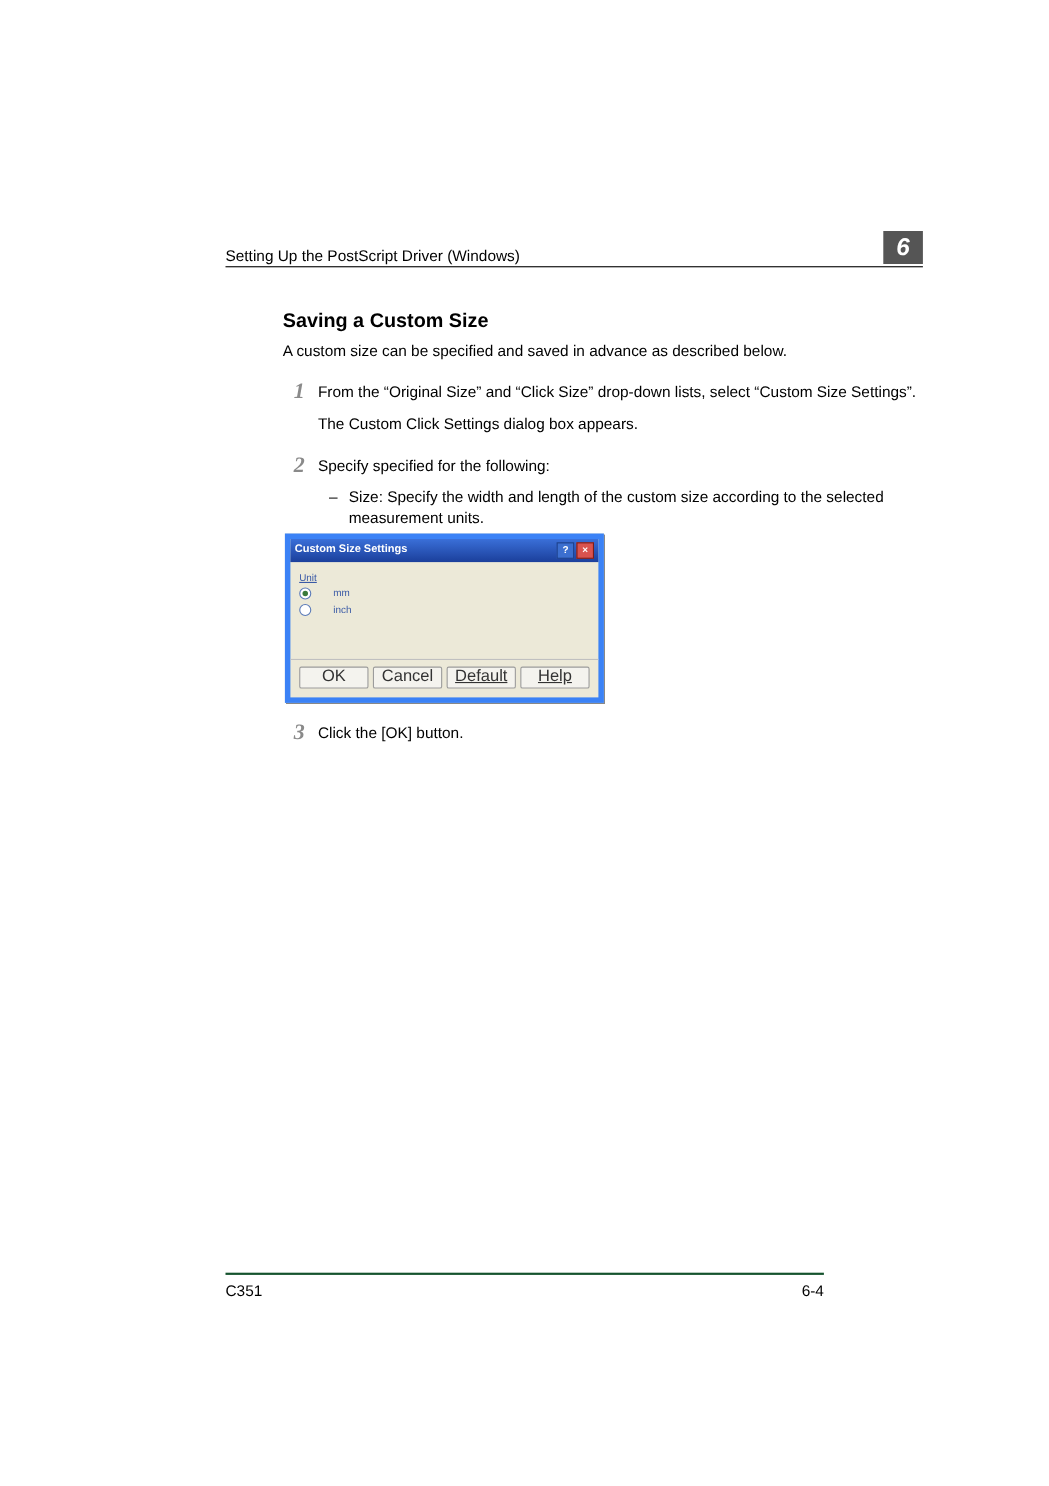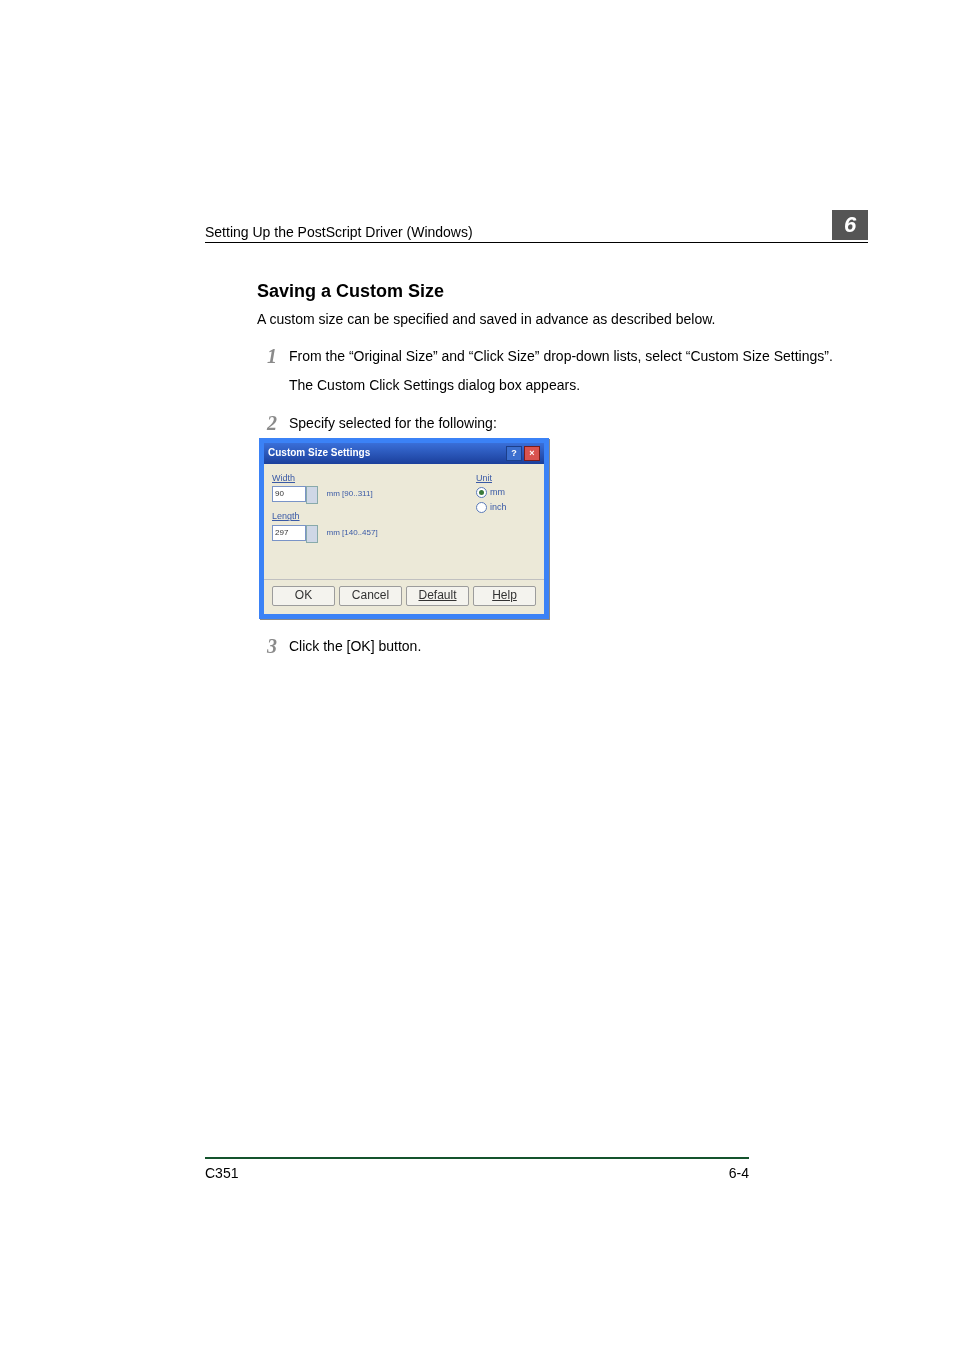--- a/index.html
+++ b/index.html
@@ -6,21 +6,21 @@
     margin: 0;
     padding: 0;
     background: #fff;
     font-family: Arial, Helvetica, sans-serif;
     color: #000;
   }
   .page {
     width: 954px;
     height: 1351px;
     box-sizing: border-box;
-    padding: 210px 86px 0 205px;
+    padding: 210px 115px 0 205px;
     position: relative;
   }
 
   
   .runhead {
     display: flex;
     align-items: flex-end;
     justify-content: space-between;
     border-bottom: 1px solid #000;
     padding-bottom: 2px;
@@ -173,21 +173,21 @@
     margin-left: 6px;
     font-size: 8px;
     color: #3a5aa6;
   }
   .dlg-group {
     margin-top: 6px;
   }
   .dlg-radio {
     display: flex;
     align-items: center;
-    gap: 3px;
+    gap: 20px;
     font-size: 9px;
     color: #3a5aa6;
     margin: 2px 0;
   }
   .dlg-radio .r {
     width: 9px; height: 9px; border-radius: 50%;
     border: 1px solid #5a7ab8;
     display: inline-flex; align-items: center; justify-content: center;
     background: #fff;
   }
@@ -202,21 +202,21 @@
     display: flex;
     gap: 4px;
     padding: 6px 8px 8px 8px;
     justify-content: flex-start;
   }
   .dlg-btn {
     flex: 1;
     height: 18px;
     background: #f4f3ee;
     border: 1px solid #9c9c9c;
-    font-size: 12px;
+    font-size: 15px;
     line-height: 16px;
     text-align: center;
     color: #333;
     border-radius: 2px;
   }
   .dlg-btn.underline { text-decoration: underline; }
 
   
   .page-footer {
     position: absolute;
@@ -248,44 +248,36 @@
     <ol class="steps">
 
       <li>
         <span class="step-num">1</span>
         <span>From the “Original Size” and “Click Size” drop-down lists, select “Custom Size Settings”.</span>
         <div class="step-sub">The Custom Click Settings dialog box appears.</div>
       </li>
 
       <li>
         <span class="step-num">2</span>
-        <span>Specify selected for the following:</span>
+        <span>Specify specified for the following:</span>
+        <ul class="dash">
+          <li>Size: Specify the width and length of the custom size according to the selected measurement units.</li>
+        </ul>
 
         
         <div class="dialog-shot">
           <div class="dlg-titlebar">
             <span>Custom Size Settings</span>
             <span class="title-btns">
               <span class="tbtn help">?</span>
               <span class="tbtn">×</span>
             </span>
           </div>
           <div class="dlg-body">
             <div class="dlg-row">
-              <div class="dlg-col">
-                <div class="dlg-label underline">Width</div>
-                <span class="dlg-spin">90</span><span class="dlg-spin-btns"></span>
-                <span class="dlg-range">mm [90..311]</span>
-
-                <div class="dlg-group">
-                  <div class="dlg-label underline">Length</div>
-                  <span class="dlg-spin">297</span><span class="dlg-spin-btns"></span>
-                  <span class="dlg-range">mm [140..457]</span>
-                </div>
-              </div>
               <div class="dlg-col" style="flex:0 0 60px;">
                 <div class="dlg-label underline">Unit</div>
                 <label class="dlg-radio">
                   <span class="r sel">
                       <span class="dot"></span>
                     </span>
                   <span>mm</span>
                 </label>
                 <label class="dlg-radio">
                   <span class="r"></span>

